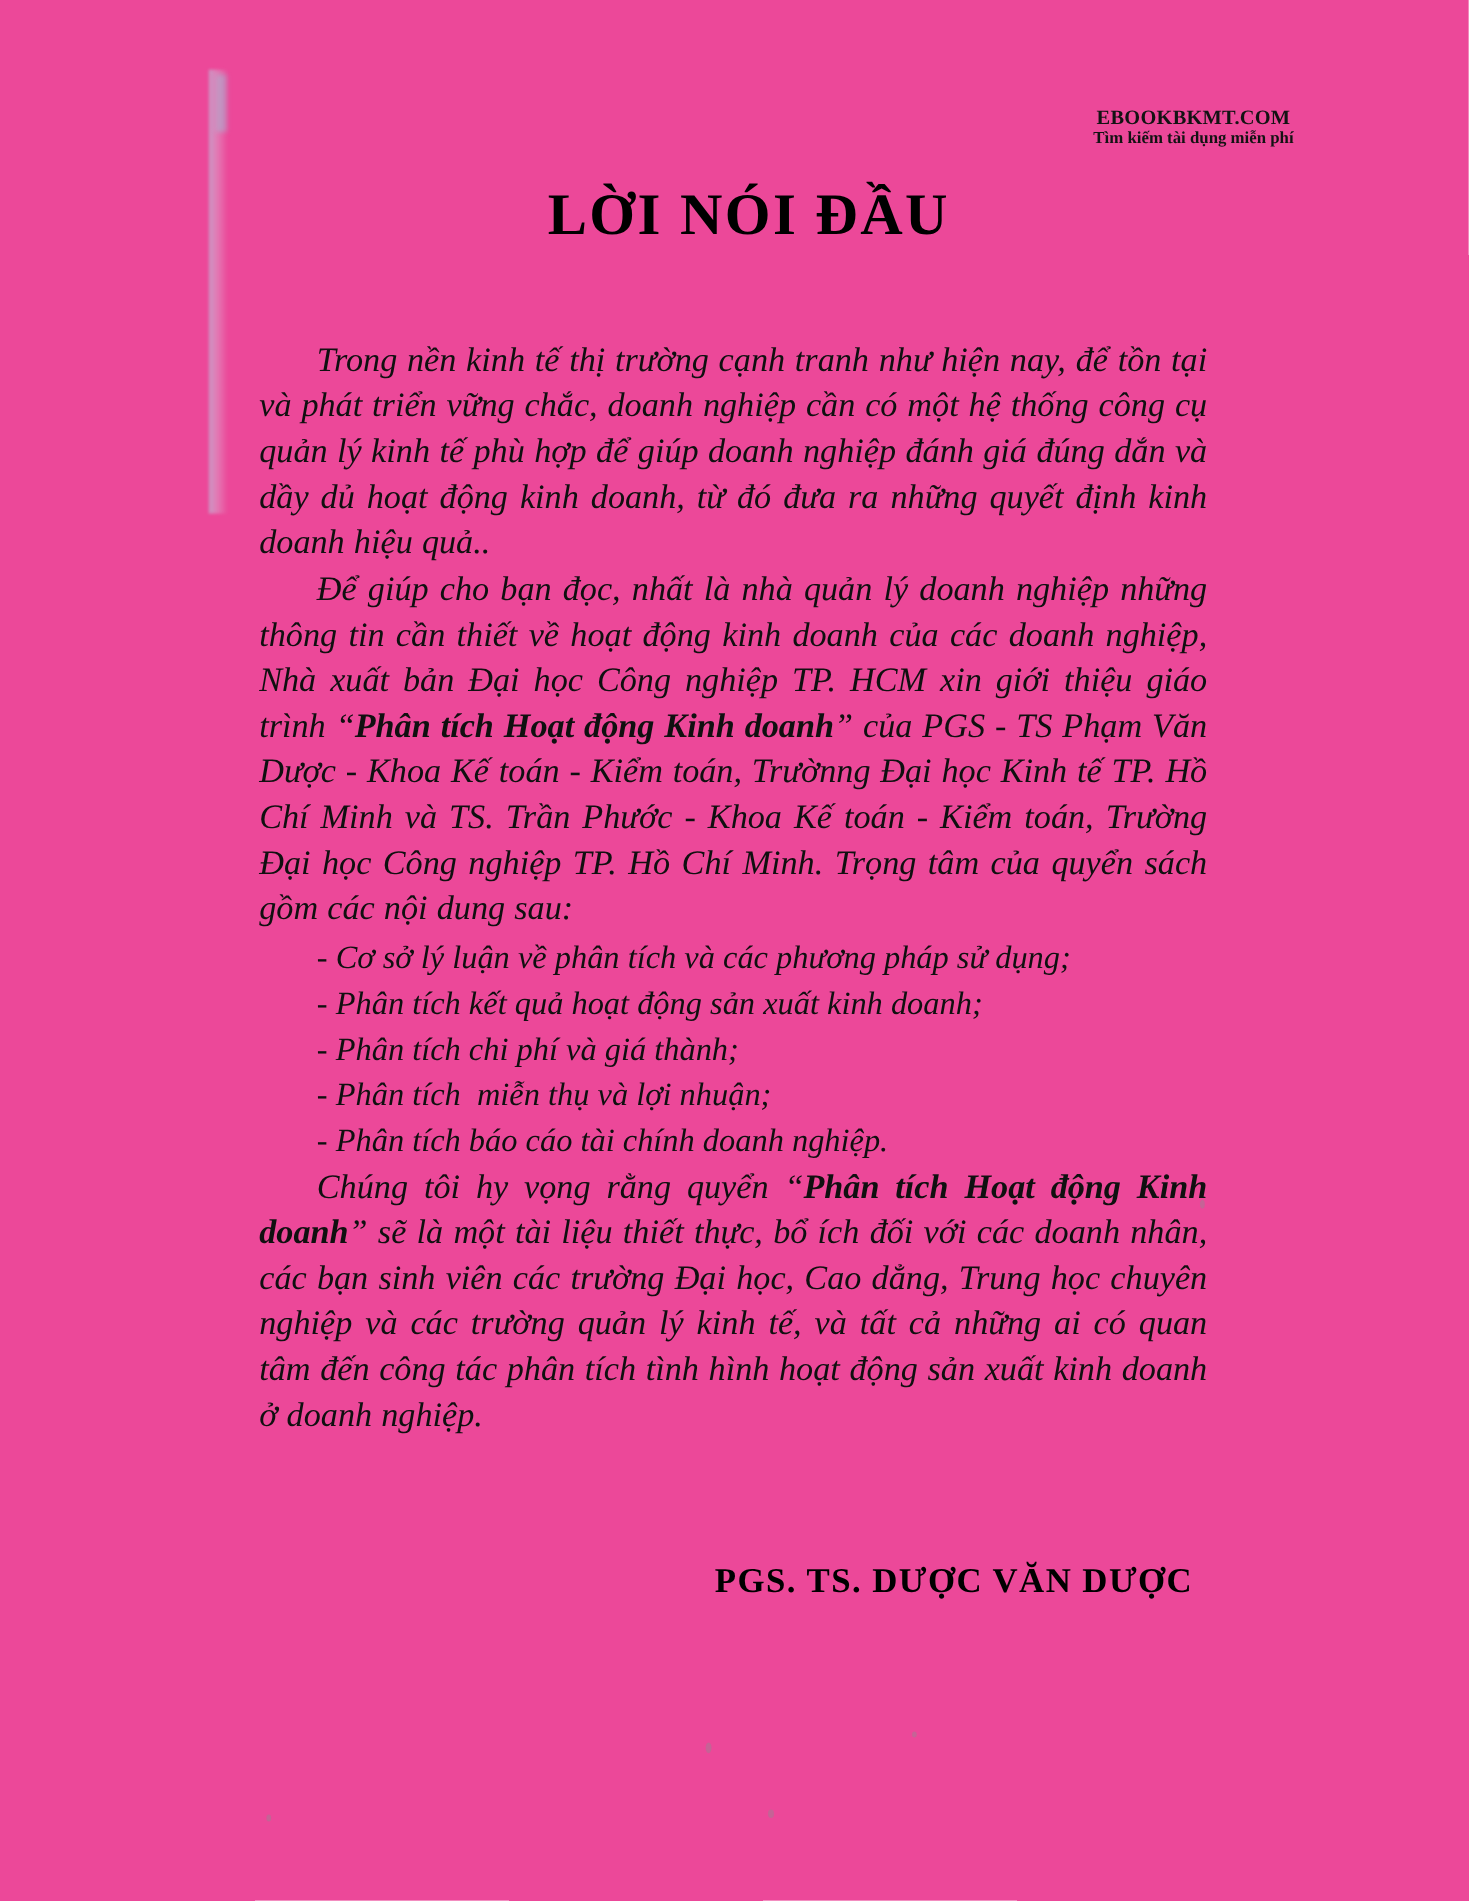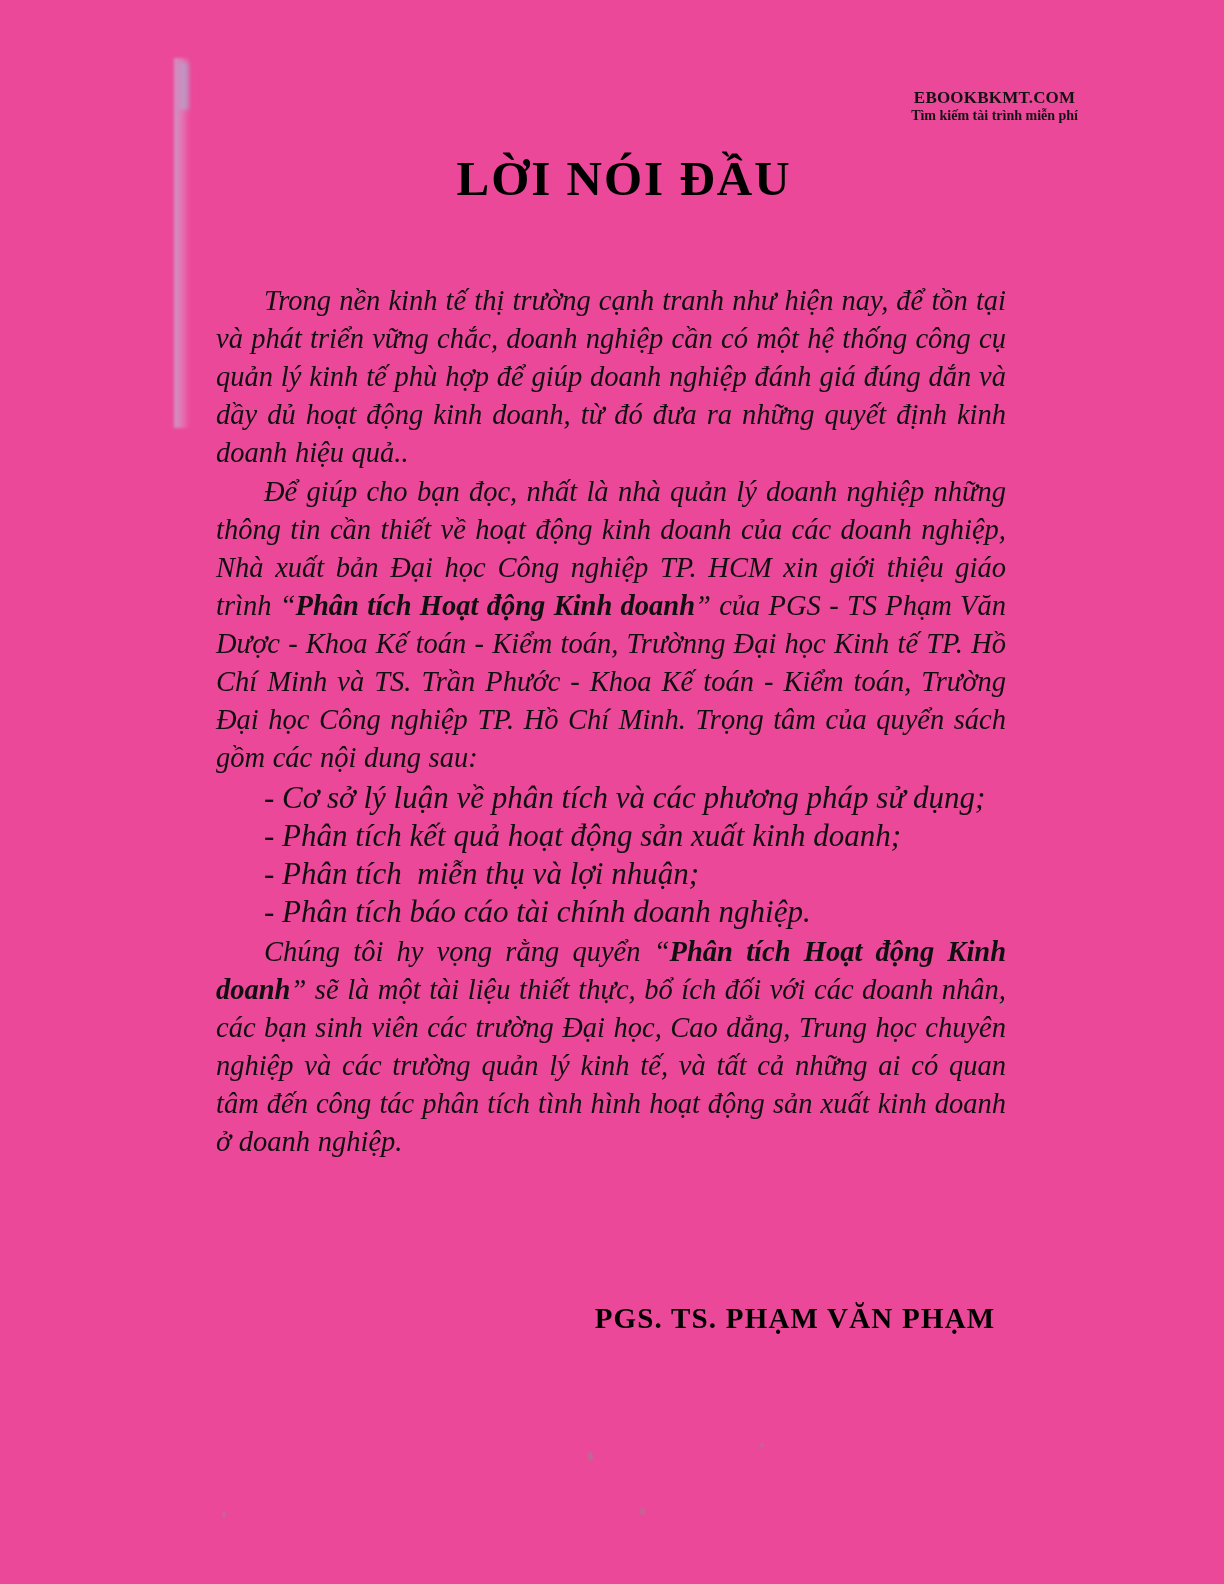--- a/index.html
+++ b/index.html
@@ -121,21 +121,21 @@
     margin-top: 48px;
   }
 
   .bullet-list {
     list-style: none;
     margin: 2px 0 2px 0;
     padding: 0;
   }
   .bullet-list li {
     font-style: italic;
-    font-size: 31px;
+    font-size: 27px;
     line-height: 38px;
     padding-left: 48px;
     text-align: left;
     color: #101010;
     white-space: pre;
   }
 
   
   .signature {
     position: absolute;
@@ -168,39 +168,40 @@
   <div class="scan-edge-left2"></div>
 
   <div class="speck" style="left:588px;top:1452px;width:5px;height:9px;"></div>
   <div class="speck" style="left:640px;top:1508px;width:5px;height:7px;"></div>
   <div class="speck" style="left:1000px;top:1000px;width:4px;height:7px;"></div>
   <div class="speck" style="left:222px;top:1512px;width:4px;height:6px;"></div>
   <div class="speck" style="left:760px;top:1443px;width:4px;height:5px;"></div>
 
   <div class="watermark">
     <div class="wm-domain">EBOOKBKMT.COM</div>
-    <div class="wm-tagline">Tìm kiếm tài trình miễn phí</div>
+    <div class="wm-tagline">Tìm kiếm tài dụng miễn phí</div>
   </div>
 
   <div class="doc-title">LỜI NÓI ĐẦU</div>
 
   <div class="body-block">
 
     <p class="para indent">Trong nền kinh tế thị trường cạnh tranh như hiện nay, để tồn tại và phát triển vững chắc, doanh nghiệp cần có một hệ thống công cụ quản lý kinh tế phù hợp để giúp doanh nghiệp đánh giá đúng dắn và dầy dủ hoạt động kinh doanh, từ đó đưa ra những quyết định kinh doanh hiệu quả..</p>
 
     <p class="para indent"><span>Để giúp cho bạn đọc, nhất là nhà quản lý doanh nghiệp những thông tin cần thiết về hoạt động kinh doanh của các doanh nghiệp, Nhà xuất bản Đại học Công nghiệp TP. HCM xin giới thiệu giáo trình “</span><span class="booktitle">Phân tích Hoạt động Kinh doanh</span><span>” của PGS - TS Phạm Văn Dược - Khoa Kế toán - Kiểm toán, Trườnng Đại học Kinh tế TP. Hồ Chí Minh và TS. Trần Phước - Khoa Kế toán - Kiểm toán, Trường Đại học Công nghiệp TP. Hồ Chí Minh. Trọng tâm của quyển sách gồm các nội dung sau:</span></p>
 
     <ul class="bullet-list">
       <li>- Cơ sở lý luận về phân tích và các phương pháp sử dụng;</li>
       <li>- Phân tích kết quả hoạt động sản xuất kinh doanh;</li>
+      <li>- Phân tích chi phí và giá thành;</li>
       <li>- Phân tích  miễn thụ và lợi nhuận;</li>
       <li>- Phân tích báo cáo tài chính doanh nghiệp.</li>
     </ul>
 
     <p class="para indent"><span>Chúng tôi hy vọng rằng quyển “</span><span class="booktitle">Phân tích Hoạt động Kinh doanh</span><span>” sẽ là một tài liệu thiết thực, bổ ích đối với các doanh nhân, các bạn sinh viên các trường Đại học, Cao dẳng, Trung học chuyên nghiệp và các trường quản lý kinh tế, và tất cả những ai có quan tâm đến công tác phân tích tình hình hoạt động sản xuất kinh doanh ở doanh nghiệp.</span></p>
 
   </div>
 
   <div class="signature">
-    <div class="sig-name">PGS. TS. PHẠM VĂN PHẠM</div>
+    <div class="sig-name">PGS. TS. DƯỢC VĂN DƯỢC</div>
   </div>
 
 </div>
 
 </body></html>

